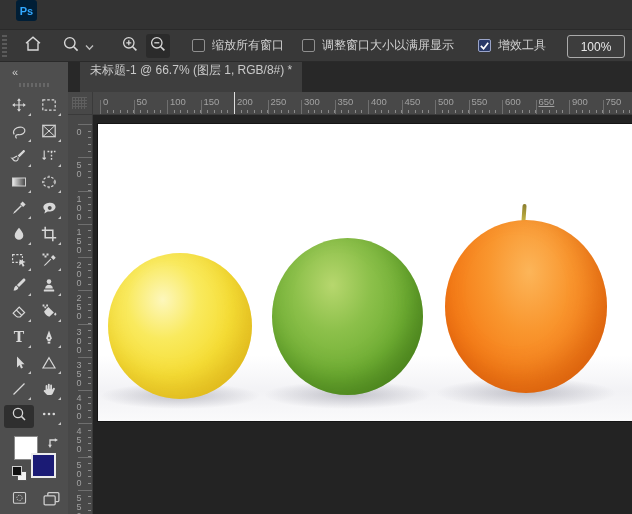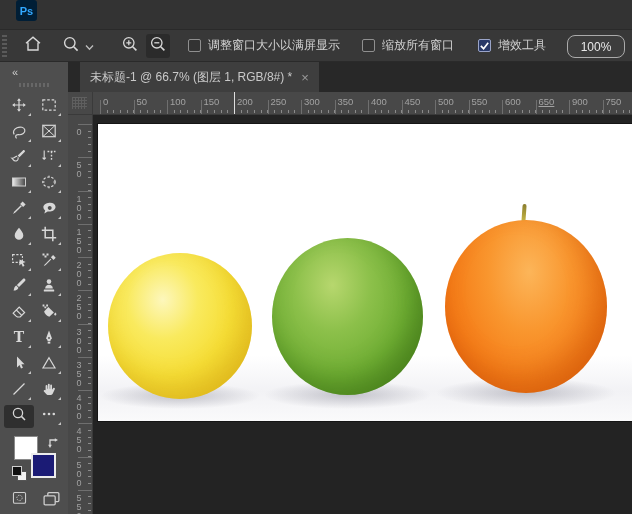--- a/index.html
+++ b/index.html
@@ -22,21 +22,21 @@
   .caret{margin-left:2px;margin-right:10px;}
   .ob-zin{margin-left:14px;}
   .ob-zout{margin-left:4px;background:#2b2b2b;border-radius:3px;}
   .opt-check{display:flex;align-items:center;gap:7px;cursor:default;}
   .cb1{margin-left:18px;} .cb2{margin-left:22px;} .cb3{margin-left:24px;}
   .cbox{width:13px;height:13px;border-radius:2px;box-sizing:border-box;border:1px solid #8f8f8f;background:#333;
         display:flex;align-items:center;justify-content:center;}
   .cbox.checked{background:#293968;border-color:#9aa4c8;}
   .opt-label{font-size:12px;color:#d2d2d2;white-space:nowrap;}
   .zoom-level-btn{position:absolute;right:7px;top:5px;width:56px;height:21px;border:1px solid #ababab;
-                  border-radius:8px;background:#3d3d3d;color:#e8e8e8;font-size:12px;
+                  border-radius:3px;background:#3d3d3d;color:#e8e8e8;font-size:12px;
                   display:flex;align-items:center;justify-content:center;}
   
   .toolbar{position:absolute;left:0;top:62px;width:68px;height:452px;background:#4e4e4e;z-index:3;}
   .tb-collapse{position:absolute;left:12px;top:4px;font-size:11px;color:#cfcfcf;letter-spacing:-1px;}
   .tb-grip{position:absolute;left:19px;top:21px;width:30px;height:4px;
            background:repeating-linear-gradient(to right,#676767 0 2px,transparent 2px 4px);}
   .tool-grid{position:absolute;left:4px;top:33px;display:grid;grid-template-columns:30px 30px;gap:2px 0;}
   .tool{width:30px;height:23.8px;position:relative;display:flex;align-items:center;justify-content:center;}
   .tool.selected{background:#2f2f2f;border-radius:3px;}
   .tool::after{content:"";position:absolute;right:3px;bottom:3px;
@@ -49,21 +49,21 @@
   .swap-arrows{position:absolute;left:47px;top:1px;}
   .mini-swatches{position:absolute;left:12px;top:32px;width:14px;height:14px;}
   .mini-b{position:absolute;left:0;top:0;width:8px;height:8px;background:#101010;border:1px solid #cfcfcf;z-index:2;}
   .mini-w{position:absolute;left:5px;top:5px;width:8px;height:8px;background:#f2f2f2;border:1px solid #555;}
   .tb-bottom{position:absolute;left:0;top:426px;width:68px;height:22px;}
   .qmask{position:absolute;left:11px;top:2px;}
   .smode{position:absolute;left:42px;top:2px;}
   
   .tab-strip{position:absolute;left:68px;top:62px;width:564px;height:30px;background:#282828;}
   .doc-tab{position:absolute;left:12px;top:0;height:30px;background:#3e3e3e;display:flex;align-items:center;
-           padding:0 10px;gap:9px;}
+           padding:0 10px;gap:9px;flex-direction:column;}
   .tab-title{font-size:12px;color:#c9c9c9;white-space:nowrap;}
   .tab-close{font-size:13px;color:#9a9a9a;}
   
   .ruler-corner{position:absolute;left:68px;top:92px;width:25px;height:23px;background:#484848;box-sizing:border-box;border-right:1px solid #3a3a3a;border-bottom:1px solid #3a3a3a;}
   .ruler-corner .dots{position:absolute;left:4px;top:5px;width:15px;height:12px;
       background-image:repeating-linear-gradient(to right,#5f5f5f 0 1px,transparent 1px 3px),
                        repeating-linear-gradient(to bottom,#5f5f5f 0 1px,transparent 1px 3px);}
   .ruler-h{position:absolute;left:93px;top:92px;width:539px;height:23px;background:#484848;box-sizing:border-box;border-bottom:1px solid #3a3a3a;overflow:hidden;}
   .ruler-h .minor{position:absolute;left:7px;right:0;bottom:1px;height:3.5px;
       background:repeating-linear-gradient(to right,#8b8b8b 0 1px,transparent 1px 6.7px);}
@@ -138,27 +138,27 @@
     <div class="ob-icon ob-zout">
       <span>
         <svg viewBox="0 0 20 20" width="20" height="20">
             <circle cx="8.8" cy="8.8" r="5.2" fill="none" stroke="#d8d8d8" stroke-width="1.3"></circle>
             <path d="M6.3 8.8h5" stroke="#d8d8d8" stroke-width="1.3"></path>
             <path d="M12.7 12.7 16.4 16.4" stroke="#d8d8d8" stroke-width="1.6"></path>
           </svg>
       </span>
     </div>
     <div id="options-checkboxes" style="display:flex;align-items:center;">
+        <label class="opt-check cb2">
+          <span class="cbox"></span>
+          <span class="opt-label">缩放所有窗口</span>
+        </label>
         <label class="opt-check cb1">
           <span class="cbox"></span>
           <span class="opt-label">调整窗口大小以满屏显示</span>
-        </label>
-        <label class="opt-check cb2">
-          <span class="cbox"></span>
-          <span class="opt-label">缩放所有窗口</span>
         </label>
         <label class="opt-check cb3">
           <span class="cbox checked">
             <svg viewBox="0 0 12 12" width="11" height="11">
               <path d="m2 6.5 3 3 5-6.5" stroke="#ffffff" stroke-width="1.8" fill="none"></path>
             </svg>
           </span>
           <span class="opt-label">增效工具</span>
         </label>
       </div>

